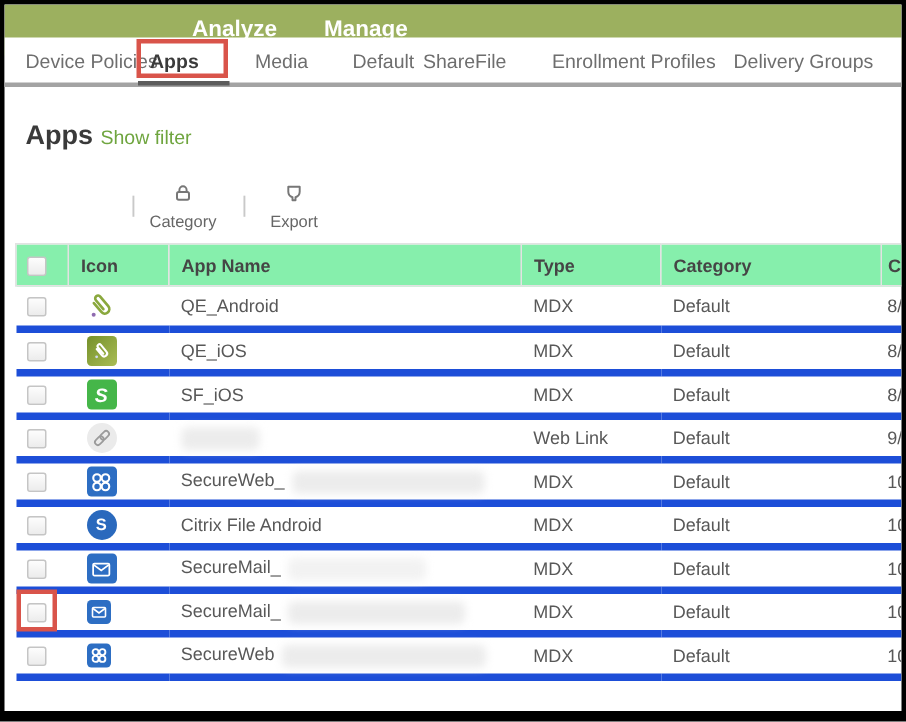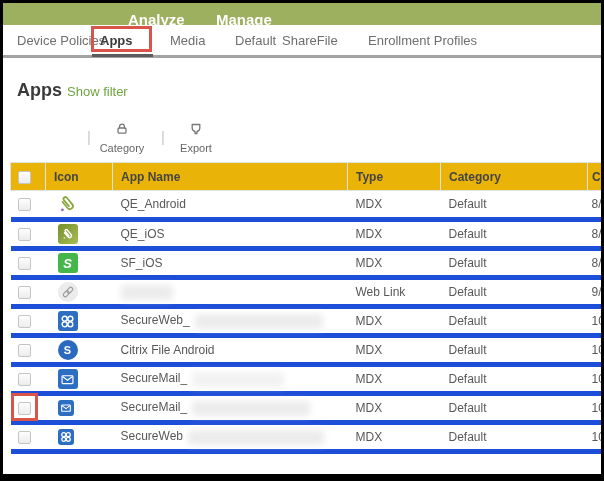--- a/index.html
+++ b/index.html
@@ -36,21 +36,21 @@
   .tb-add { left:28px; width:36px; }
   .tb-category { left:96px; width:46px; }
   .tb-export { left:170px; width:46px; }
   .tb-sep { position:absolute; top:6px; font-size:15px; color:#c9c9c9; }
   .sep1 { left:84px; } .sep2 { left:158px; }
 
   
   .table-wrap { position:absolute; left:7px; top:159px; width:591px; overflow:hidden; }
   table { border-collapse:collapse; table-layout:fixed; width:645px; }
   col.c-cb{width:35px;} col.c-icon{width:67px;} col.c-name{width:235px;} col.c-type{width:93px;} col.c-cat{width:147px;} col.c-date{width:68px;}
-  thead th { height:28px; background:#eab308; border:1px solid #e2e2e2; border-left:none; font-size:12px; font-weight:bold; color:#454545; text-align:left; padding-left:8px; }
+  thead th { height:28px; background:#86efac; border:1px solid #e2e2e2; border-left:none; font-size:12px; font-weight:bold; color:#454545; text-align:left; padding-left:8px; }
   thead th.th-cb { border-left:1px solid #e2e2e2; padding-left:7px; }
   thead th.th-date { padding-left:4px; border-right:none; }
   tbody td { height:29px; border-bottom:5px solid #1d4ed8; font-size:12px; color:#585858; padding-left:8px; vertical-align:middle; }
   td.td-cb { padding-left:7px; }
   td.td-icon { padding-left:12px; }
   td.td-date { padding-left:4px; }
   .cb { display:inline-block; width:13px; height:13px; border:1px solid #c5c5c5; border-radius:2px; background:linear-gradient(#fdfdfd,#ececec); vertical-align:middle; cursor:pointer; }
   .cb-wrap { position:relative; display:inline-block; }
   .cb-wrap.hl .hl-box { position:absolute; left:-7px; top:-8px; width:27px; height:28px; border:3px solid #d9544a; }
 
@@ -82,20 +82,21 @@
     <span class="subnav-item sn-0">Device Policies</span>
     <span class="subnav-item sn-apps">
       <span>Apps</span>
       <span class="underline"></span>
       <span class="hl-box"></span>
     </span>
     <span class="subnav-item sn-2">Media</span>
     <span class="subnav-item sn-3">Default</span>
     <span class="subnav-item sn-4">ShareFile</span>
     <span class="subnav-item sn-5">Enrollment Profiles</span>
+    <span class="subnav-item sn-6">Delivery Groups</span>
   </div>
 
   <span class="page-title">Apps</span>
   <span class="show-filter">Show filter</span>
 
   <div class="toolbar">
     <span class="tb-sep sep1">|</span>
     <div class="tb-btn tb-category">
       <svg width="14" height="14" viewBox="0 0 14 14" fill="none" stroke="#777" stroke-width="1.3" stroke-linecap="round">
         <path d="M4.6 6 V4.6 a2.4 2.4 0 0 1 4.8 0 V6"></path>

